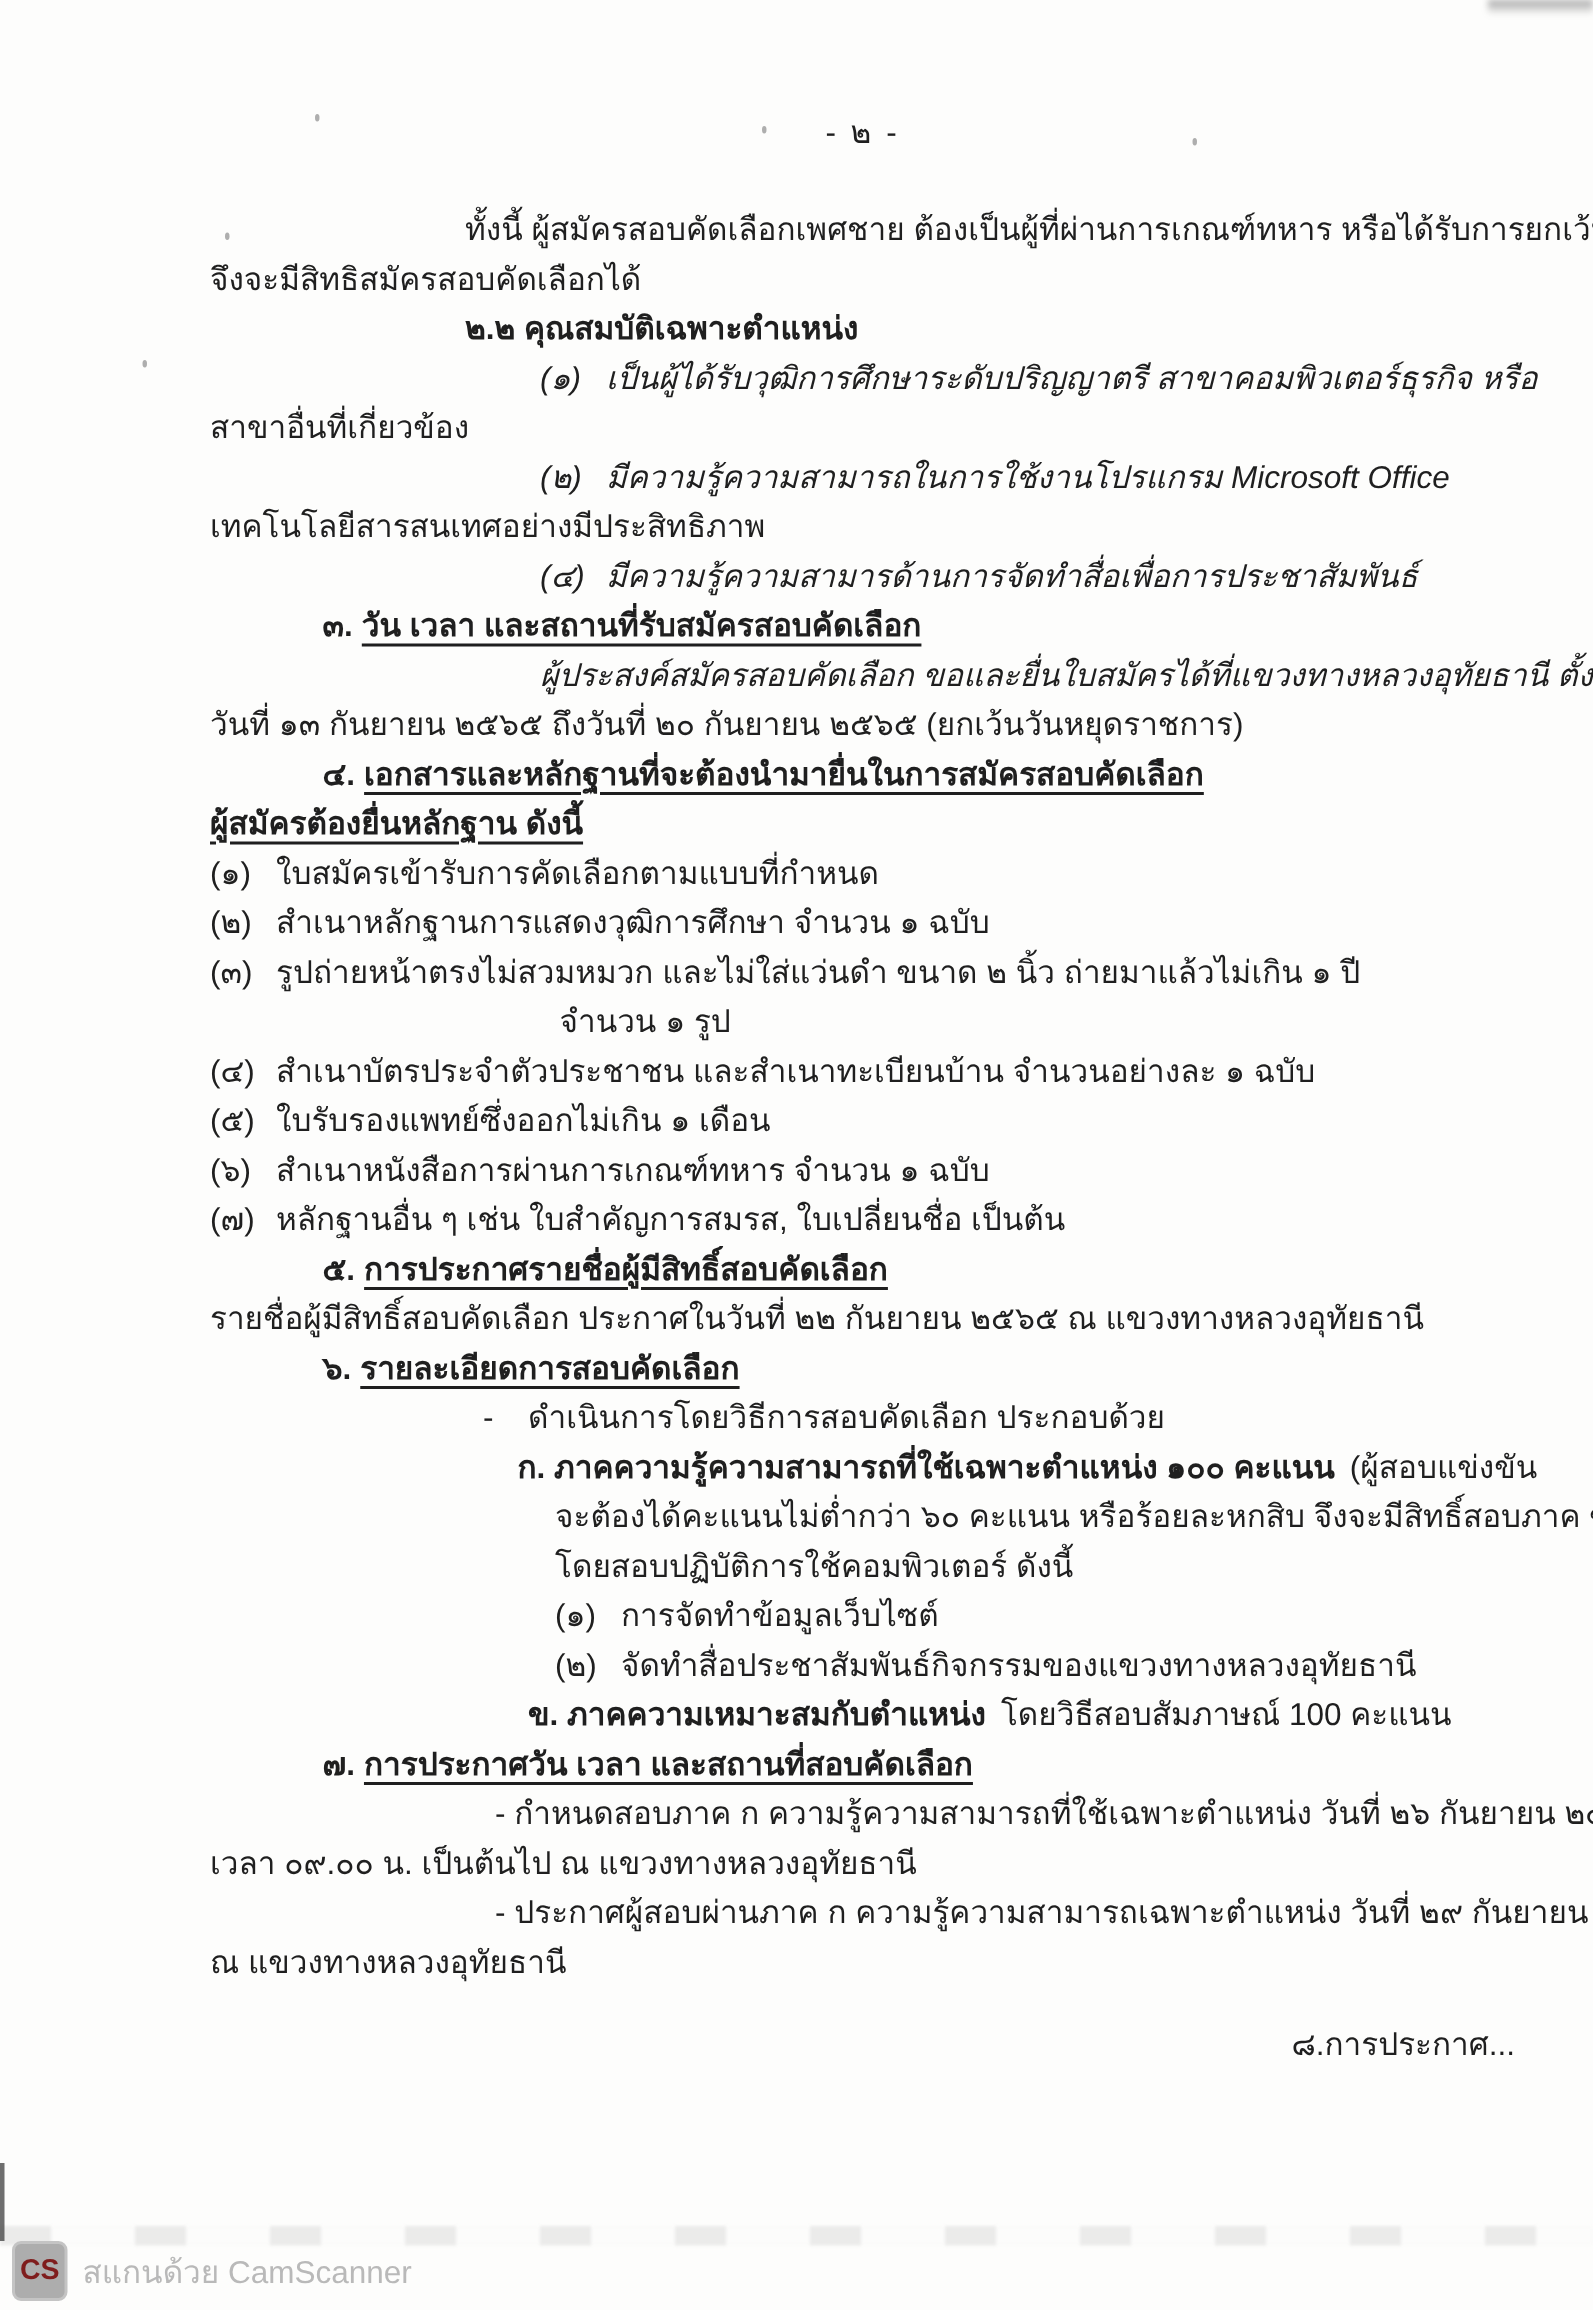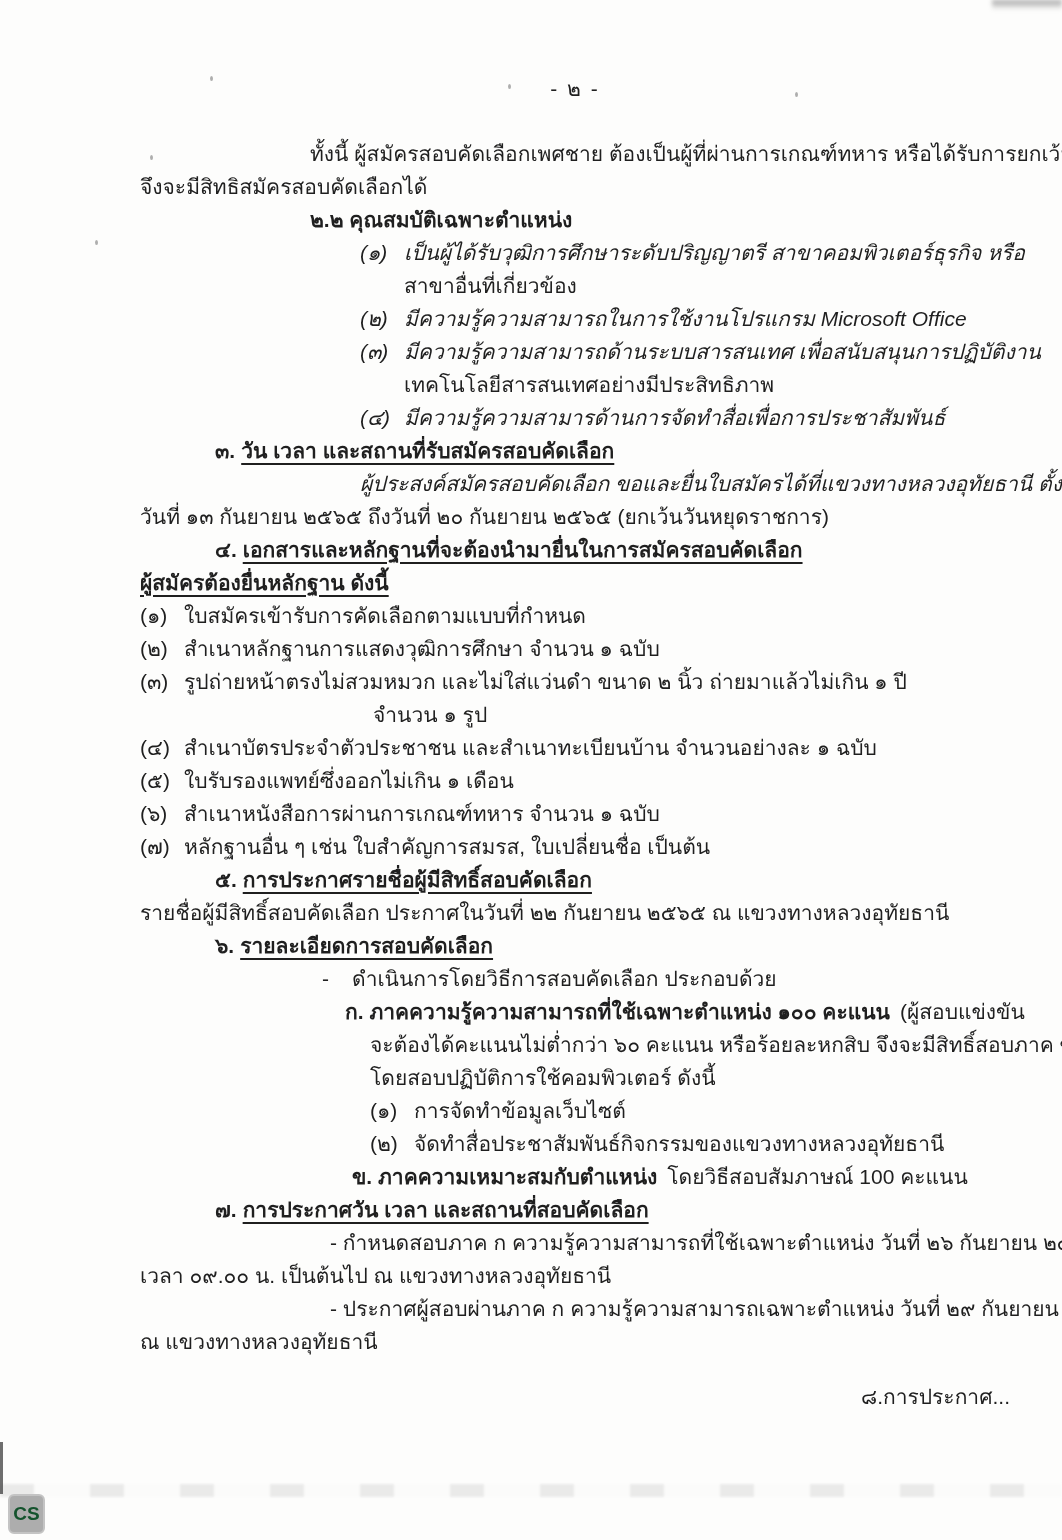--- a/index.html
+++ b/index.html
@@ -20,40 +20,40 @@
   .pagenum{text-align:center;margin-bottom:32px;letter-spacing:2px;}
   .b{font-weight:bold;}
   .u{text-decoration:underline;text-underline-offset:5px;text-decoration-thickness:1.5px;}
   .num{display:inline-block;width:44px;}
   .secnum{display:inline-block;margin-right:6px;}
   .tail{margin-left:10px;}
   
   .ml-intro{margin-left:170px;}
   .ml-sec{margin-left:75px;}
   .ml-item22{margin-left:220px;font-style:italic;}
-  .ml-cont22{margin-left:264px;}
+  .ml-cont22{}
   .ml-sub4{}
   .ml-cont4{margin-left:233px;}
   .ml-dash6{margin-left:182px;}
   .ml-ka{margin-left:205px;}
   .ml-cont6{margin-left:230px;}
   .ml-kha{margin-left:212px;}
   .ml-dash7{margin-left:190px;}
   .continuation{text-align:right;margin-top:22px;}
   
   .smudge-tr{position:absolute;top:0;right:0;width:70px;height:10px;
     background:linear-gradient(180deg,rgba(90,90,90,.55),rgba(160,160,160,0));filter:blur(2px);}
   .speck{position:absolute;width:3px;height:5px;background:#6d6d6d;border-radius:50%;opacity:.55;}
   .scan-band{position:absolute;left:0;right:0;top:1484px;height:13px;opacity:.5;filter:blur(1px);
     background:repeating-linear-gradient(90deg,rgba(150,150,150,.35) 0 34px,rgba(225,225,225,.12) 34px 90px);}
   .edge-left{position:absolute;left:0;top:1442px;width:3px;height:52px;background:#4a4a4a;opacity:.8;}
   
   .footer{position:absolute;left:8px;bottom:6px;display:flex;align-items:center;gap:10px;}
   .cs-badge{width:33px;height:36px;border-radius:6px;background:#adadad;border:2px solid #c4c4c4;
-    color:#14532d;font-weight:bold;font-size:19px;display:flex;align-items:center;justify-content:center;}
+    color:#7f1d1d;font-weight:bold;font-size:19px;display:flex;align-items:center;justify-content:center;}
   .footer-text{color:#b9b9b9;font-size:21px;}
 </style>
 </head>
 <body>
 
 <div class="page">
 
   <div class="smudge-tr"></div>
   <div class="speck" style="left:210px;top:76px;"></div>
   <div class="speck" style="left:508px;top:84px;"></div>
@@ -69,21 +69,20 @@
     <div class="pagenum">- ๒ -</div>
 
     <div class="line ml-intro">ทั้งนี้  ผู้สมัครสอบคัดเลือกเพศชาย ต้องเป็นผู้ที่ผ่านการเกณฑ์ทหาร หรือได้รับการยกเว้น</div>
     <div class="line">จึงจะมีสิทธิสมัครสอบคัดเลือกได้</div>
 
     <div class="line ml-intro b">๒.๒ คุณสมบัติเฉพาะตำแหน่ง</div>
 
     <div class="line ml-item22"><span class="num">(๑)</span><span>เป็นผู้ได้รับวุฒิการศึกษาระดับปริญญาตรี สาขาคอมพิวเตอร์ธุรกิจ หรือ</span></div>
     <div class="line ml-cont22">สาขาอื่นที่เกี่ยวข้อง</div>
     <div class="line ml-item22"><span class="num">(๒)</span><span>มีความรู้ความสามารถในการใช้งานโปรแกรม Microsoft Office</span></div>
-    <div class="line ml-item22"><span class="num">(๓)</span><span>มีความรู้ความสามารถด้านระบบสารสนเทศ  เพื่อสนับสนุนการปฏิบัติงาน</span></div>
     <div class="line ml-cont22">เทคโนโลยีสารสนเทศอย่างมีประสิทธิภาพ</div>
     <div class="line ml-item22"><span class="num">(๔)</span><span>มีความรู้ความสามารด้านการจัดทำสื่อเพื่อการประชาสัมพันธ์</span></div>
 
     <div class="line ml-sec b"><span class="secnum">๓.</span><span class="u">วัน  เวลา  และสถานที่รับสมัครสอบคัดเลือก</span></div>
     <div class="line ml-item22">ผู้ประสงค์สมัครสอบคัดเลือก  ขอและยื่นใบสมัครได้ที่แขวงทางหลวงอุทัยธานี ตั้งแต่</div>
     <div class="line">วันที่ ๑๓ กันยายน ๒๕๖๕ ถึงวันที่ ๒๐ กันยายน ๒๕๖๕ (ยกเว้นวันหยุดราชการ)</div>
 
     <div class="line ml-sec b"><span class="secnum">๔.</span><span class="u">เอกสารและหลักฐานที่จะต้องนำมายื่นในการสมัครสอบคัดเลือก</span></div>
     <div class="line ml-sub4 b u">ผู้สมัครต้องยื่นหลักฐาน  ดังนี้</div>
 
@@ -114,15 +113,16 @@
     <div class="line">เวลา  ๐๙.๐๐  น.  เป็นต้นไป  ณ  แขวงทางหลวงอุทัยธานี</div>
     <div class="line ml-dash7">- ประกาศผู้สอบผ่านภาค ก ความรู้ความสามารถเฉพาะตำแหน่ง วันที่ ๒๙ กันยายน ๒๕๖๕</div>
     <div class="line">ณ แขวงทางหลวงอุทัยธานี</div>
 
     <div class="line continuation">๘.การประกาศ...</div>
 
   </div>
 
   <div class="footer">
     <div class="cs-badge">CS</div>
+    <div class="footer-text">สแกนด้วย CamScanner</div>
   </div>
 
 </div>
 
 </body></html>

